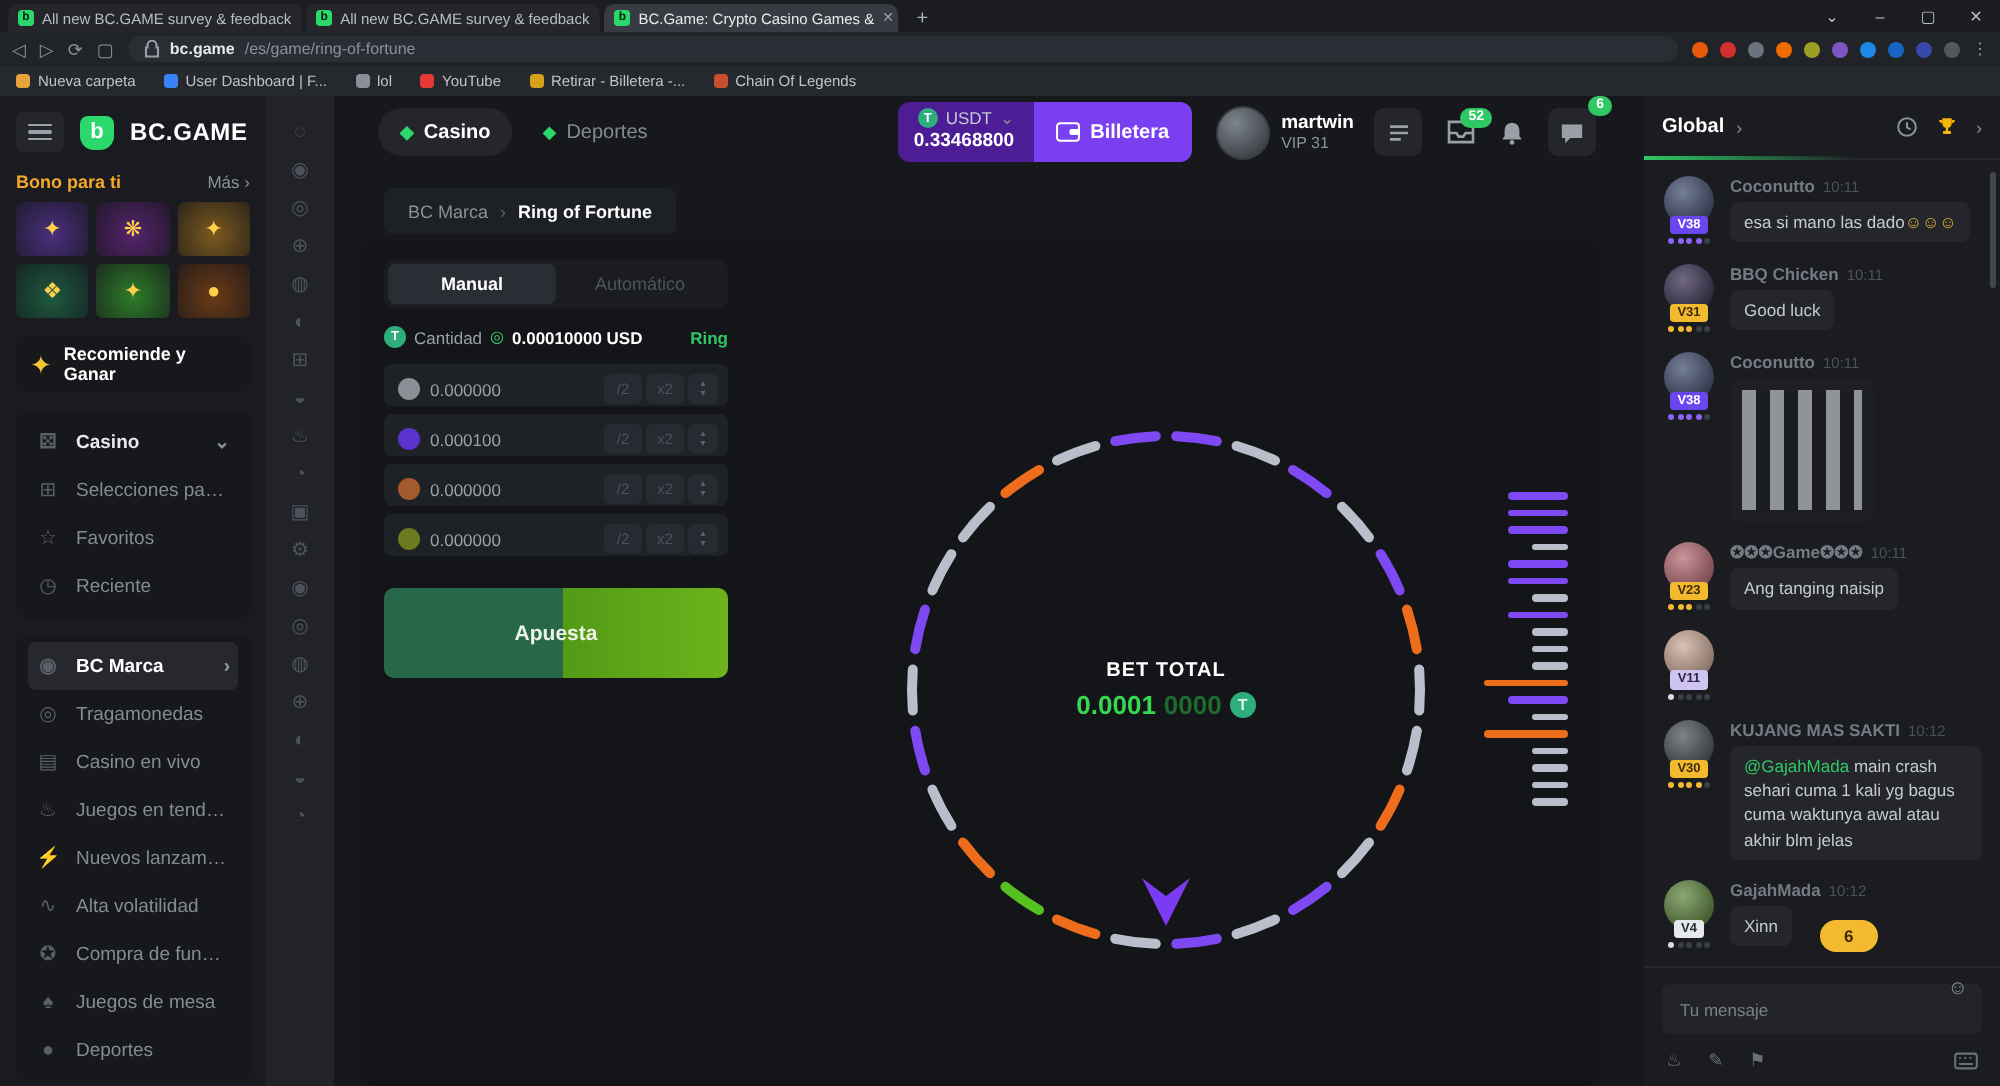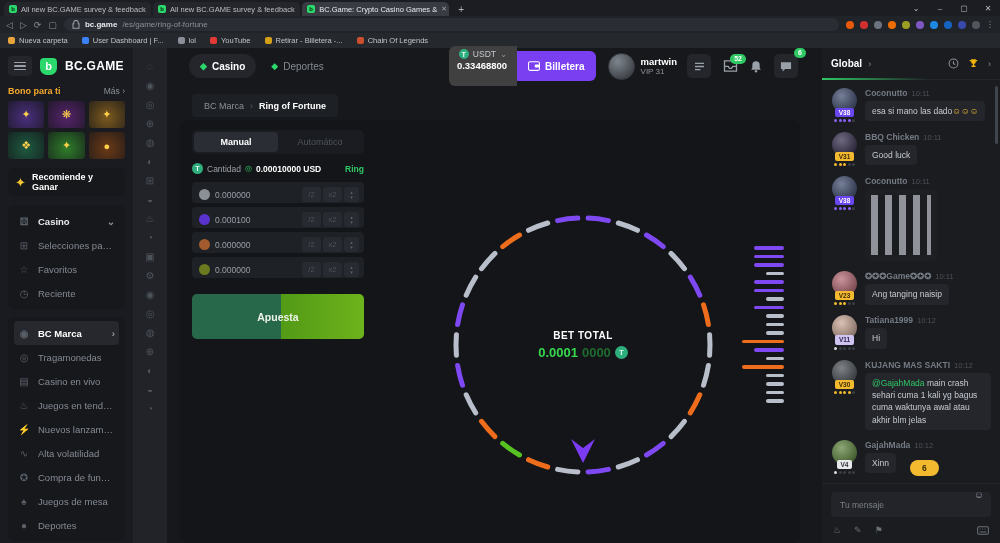--- a/index.html
+++ b/index.html
@@ -51,21 +51,21 @@
   
   .ministrip{width:34px;background:#212329;flex:none;display:flex;flex-direction:column;align-items:center;padding-top:14px;gap:9px;overflow:hidden}
   .ministrip span{color:#596067;font-size:10px;opacity:.8;line-height:1}
   
   .main{width:645px;flex:none;position:relative}
   .topbar{height:36px;display:flex;align-items:center;padding:0 14px 0 22px}
   .navpill{display:flex;align-items:center;gap:5px;font-size:10px;color:#848b93;padding:0 11px;height:24px;border-radius:13px}
   .navpill.active{background:#24262c;color:#fff;font-weight:bold}
   .navpill .d{color:#2bd86c;font-size:9px}
   .wallet-wrap{margin-left:auto;display:flex;align-items:center}
-  .balbox{background:#404040;border-radius:6px 0 0 6px;height:40px;padding:3px 10px 3px 8px;text-align:right}
+  .balbox{background:#4c1d95;border-radius:6px 0 0 6px;height:30px;padding:3px 10px 3px 8px;text-align:right}
   .balbox .cur{display:flex;align-items:center;gap:4px;justify-content:flex-end;font-size:8.5px;color:#c6cad1}
   .tcoin{width:10px;height:10px;border-radius:50%;background:#2fae7d;color:#fff;font-size:6.5px;font-weight:bold;display:flex;align-items:center;justify-content:center}
   .balbox .amt{font-size:9.5px;font-weight:bold;color:#fff;margin-top:1px}
   .billetera{background:#7b3ff2;border-radius:0 6px 6px 0;height:30px;display:flex;align-items:center;gap:5px;padding:0 11px;color:#fff;font-size:10px;font-weight:bold}
   .userblk{display:flex;align-items:center;gap:6px;margin-left:12px}
   .uavatar{width:27px;height:27px;border-radius:50%;background:radial-gradient(circle at 35% 30%,#7e858d,#2b2e33);border:1px solid #3a3d44}
   .uname{font-size:9.5px;font-weight:bold;color:#fff;line-height:1.2}
   .uvip{font-size:8px;color:#8b9198}
   .sqbtn{width:24px;height:24px;background:#24262c;border-radius:5px;display:flex;align-items:center;justify-content:center;margin-left:10px;position:relative}
   .iconbtn{position:relative;margin-left:12px;display:flex}
@@ -691,25 +691,20 @@
               <div class="cav" style="--c: #c7a08e;"></div>
               <span class="vipb" style="background: rgb(207, 195, 242); color: rgb(46, 37, 71);">V11</span>
               <span class="stars">
                 <span class="star-dot" style="background: rgb(216, 219, 224);"></span>
                 <span class="star-dot" style="background: rgb(58, 62, 69);"></span>
                 <span class="star-dot" style="background: rgb(58, 62, 69);"></span>
                 <span class="star-dot" style="background: rgb(58, 62, 69);"></span>
                 <span class="star-dot" style="background: rgb(58, 62, 69);"></span>
               </span>
             </div>
-            <div class="mbody">
-              <div class="mname"><span>Tatiana1999</span><span class="mtime">10:12</span></div>
-              <span class="bubble"> <span>Hi</span></span>
-              
-            </div>
           </div>
 
           <div class="msg">
             <div class="avcol">
               <div class="cav" style="--c: #3a3f45;"></div>
               <span class="vipb" style="background: rgb(243, 186, 47); color: rgb(61, 44, 5);">V30</span>
               <span class="stars">
                 <span class="star-dot" style="background: rgb(243, 186, 47);"></span>
                 <span class="star-dot" style="background: rgb(243, 186, 47);"></span>
                 <span class="star-dot" style="background: rgb(243, 186, 47);"></span>

